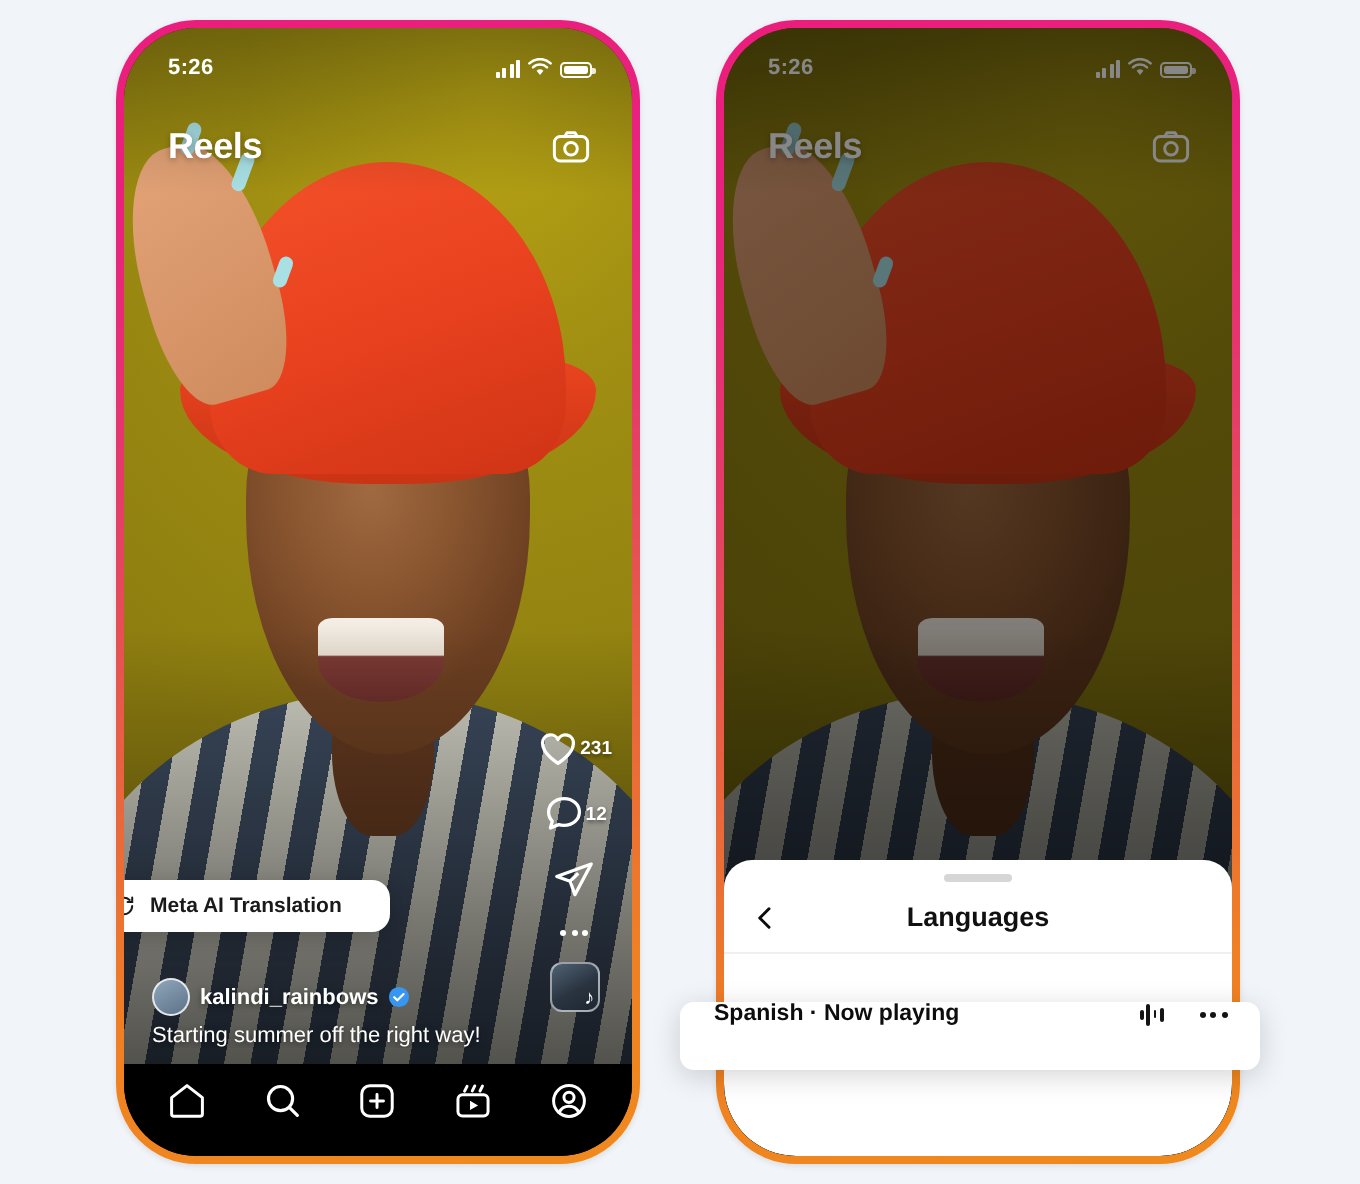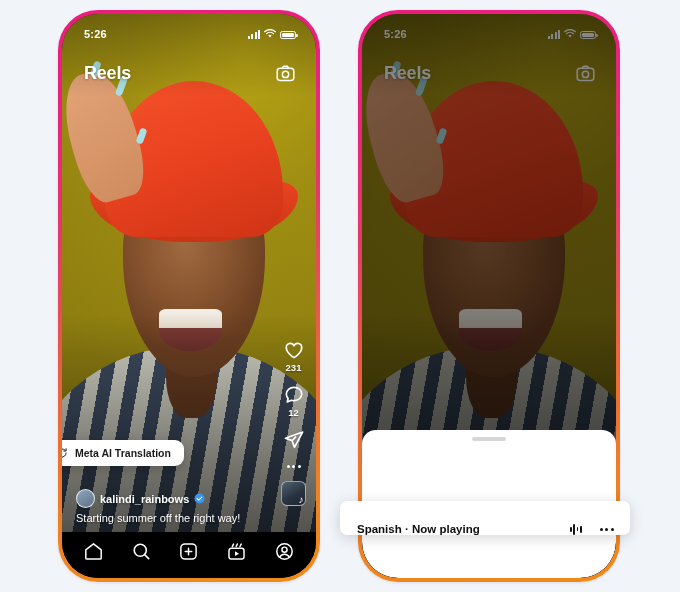--- a/index.html
+++ b/index.html
@@ -222,21 +222,21 @@
     right: 10px;
     bottom: 72px;
     z-index: 6;
     display: flex;
     flex-direction: column;
     align-items: center;
     gap: 4px;
   }
   .rail-item {
     display: flex;
-    flex-direction: column;
+    flex-direction: row;
     align-items: center;
     margin-bottom: 7px;
   }
   .rail-count {
     color: #fff;
     font-size: 9.5px;
     font-weight: 600;
     margin-top: 1px;
     text-shadow: 0 1px 2px rgba(0,0,0,0.5);
   }
@@ -323,21 +323,21 @@
   }
 
   
   .tooltip {
     position: absolute;
     left: -16px;
     bottom: 112px;
     z-index: 20;
     background: #ffffff;
     border-radius: 9px;
-    padding: 7px 13px 7px 10px;
+    padding: 7px 24px 7px 10px;
     display: flex;
     align-items: center;
     gap: 7px;
     box-shadow: 0 3px 12px rgba(0,0,0,0.20);
     font-size: 10.5px;
     font-weight: 600;
     color: #1a1a1a;
     white-space: nowrap;
   }
 
@@ -414,21 +414,21 @@
     position: absolute;
     left: 340px;
     top: 501px;
     width: 290px;
     height: 34px;
     background: #ffffff;
     border-radius: 7px;
     box-shadow: 0 3px 14px rgba(0,0,0,0.17);
     z-index: 30;
     display: flex;
-    align-items: flex-end;
+    align-items: flex-start;
     justify-content: space-between;
     padding: 0 16px 0 17px;
   }
   .spanish-label {
     font-size: 11.5px;
     font-weight: 700;
     color: #0d0d0d;
   }
   .spanish-actions {
     display: flex;
@@ -636,20 +636,28 @@
           <svg width="22" height="22" viewBox="0 0 24 24" fill="none" stroke="#fff" stroke-width="1.8">
             <path d="M12 3.6c4.8 0 8.4 3.2 8.4 7.3s-3.6 7.3-8.4 7.3c-1 0-2-.1-2.9-.4L4.6 19.6l1-3.7A7 7 0 0 1 3.6 11c0-4.1 3.6-7.4 8.4-7.4Z" stroke-linejoin="round"></path>
           </svg>
         </div>
       </div>
 
       <div class="dim"></div>
 
       <div class="sheet">
         <div class="grabber"></div>
+        <div class="sheet-head">
+          <span class="sheet-back">
+            <svg width="15" height="15" viewBox="0 0 24 24" fill="none" stroke="#0d0d0d" stroke-width="2.4" stroke-linecap="round" stroke-linejoin="round">
+              <path d="M15.2 4.6 7.8 12l7.4 7.4"></path>
+            </svg>
+          </span>
+          <span class="sheet-title">Languages</span>
+        </div>
       </div>
 
     </div>
   </div>
 
   <div class="spanish-card">
     <span class="spanish-label">Spanish · Now playing</span>
     <span class="spanish-actions">
       <span class="eq">
           <i></i>

